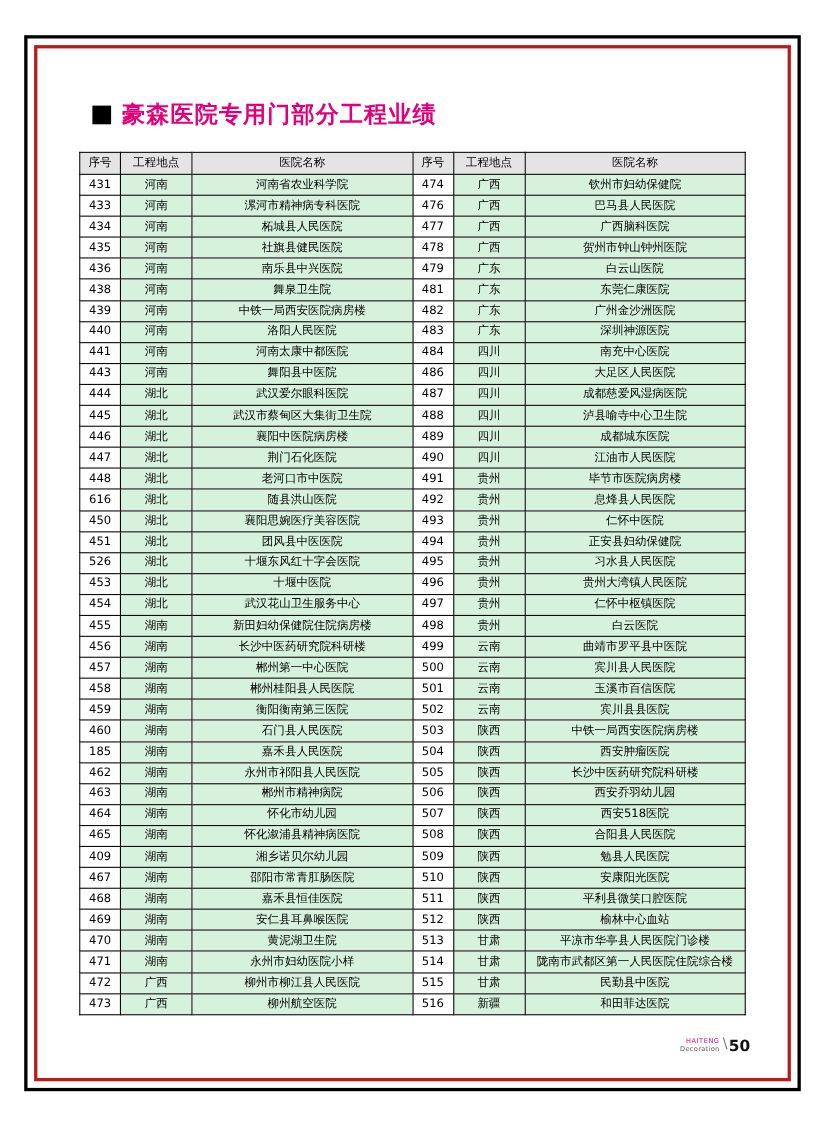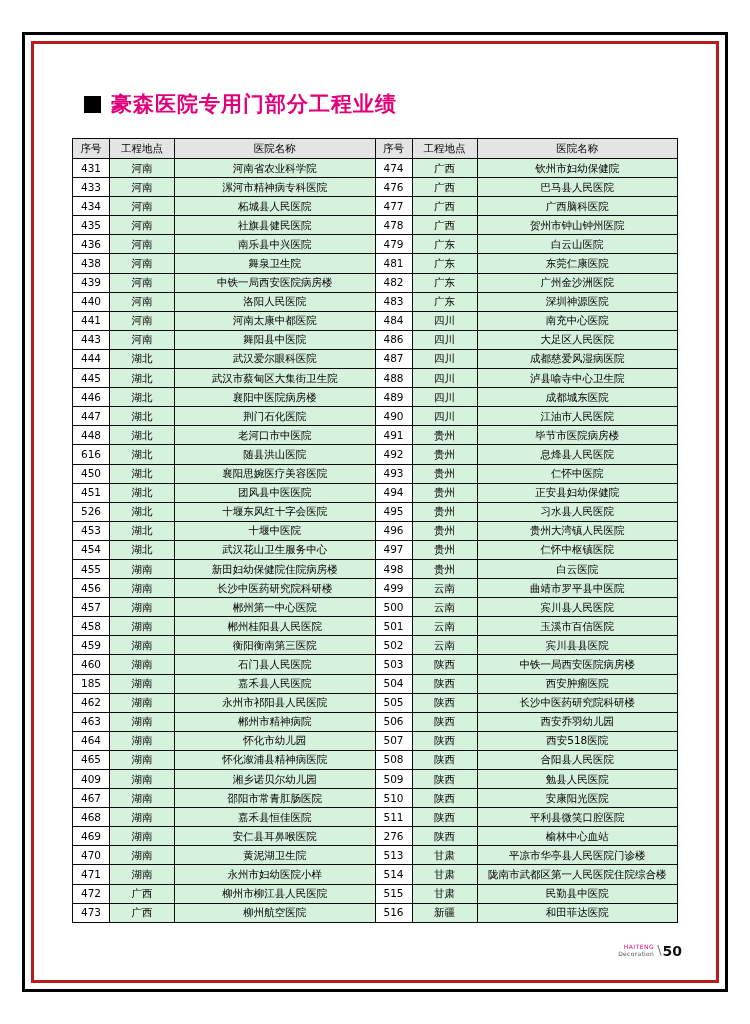--- a/index.html
+++ b/index.html
@@ -436,21 +436,21 @@
                 <td class="c-loc">湖南</td>
                 <td class="c-name">嘉禾县恒佳医院</td>
                 <td class="c-no">511</td>
                 <td class="c-loc">陕西</td>
                 <td class="c-name">平利县微笑口腔医院</td>
               </tr>
               <tr>
                 <td class="c-no">469</td>
                 <td class="c-loc">湖南</td>
                 <td class="c-name">安仁县耳鼻喉医院</td>
-                <td class="c-no">276</td>
+                <td class="c-no">512</td>
                 <td class="c-loc">陕西</td>
                 <td class="c-name">榆林中心血站</td>
               </tr>
               <tr>
                 <td class="c-no">470</td>
                 <td class="c-loc">湖南</td>
                 <td class="c-name">黄泥湖卫生院</td>
                 <td class="c-no">513</td>
                 <td class="c-loc">甘肃</td>
                 <td class="c-name">平凉市华亭县人民医院门诊楼</td>

